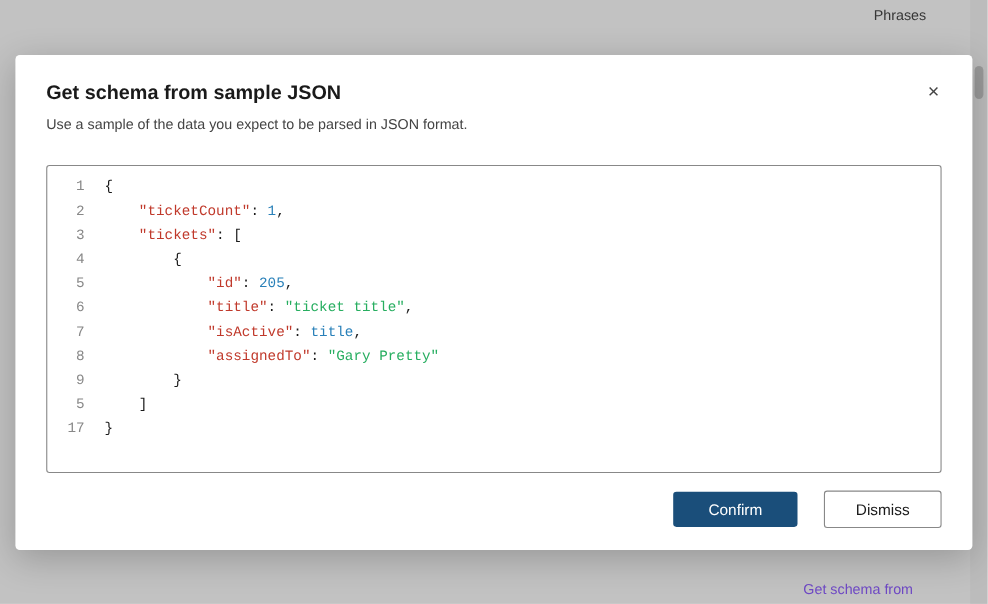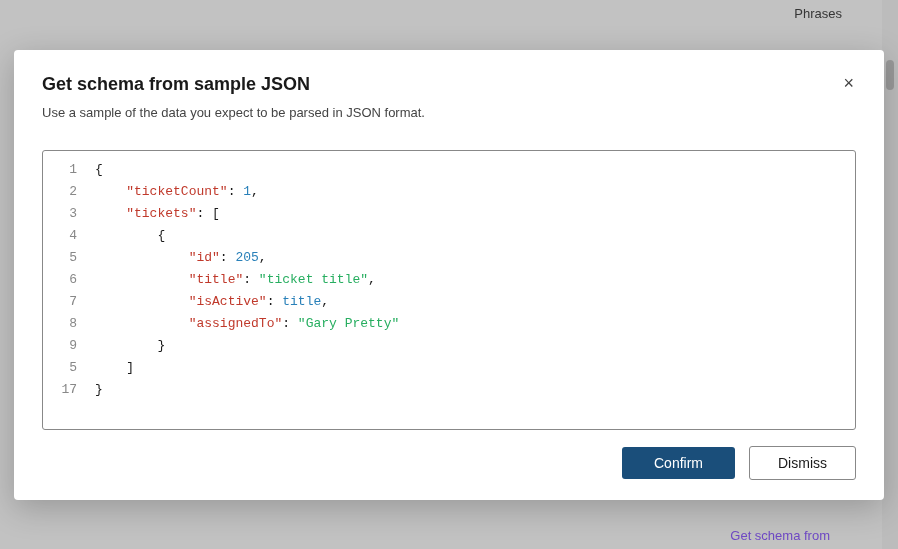--- a/index.html
+++ b/index.html
@@ -121,21 +121,21 @@
     }
     .c-key { color: #c0392b; }
     .c-num { color: #2980b9; }
     .c-bracket { color: #1a1a1a; }
     .c-str { color: #27ae60; }
     .c-bool { color: #2980b9; }
 
     .modal-footer {
       display: flex;
       justify-content: flex-end;
-      gap: 14px;
+      gap: 24px;
       margin-top: 16px;
       align-items: center;
     }
 
     .btn-confirm {
       background: #1a4e7a;
       color: #fff;
       border: none;
       border-radius: 3px;
       padding: 8px 32px;

